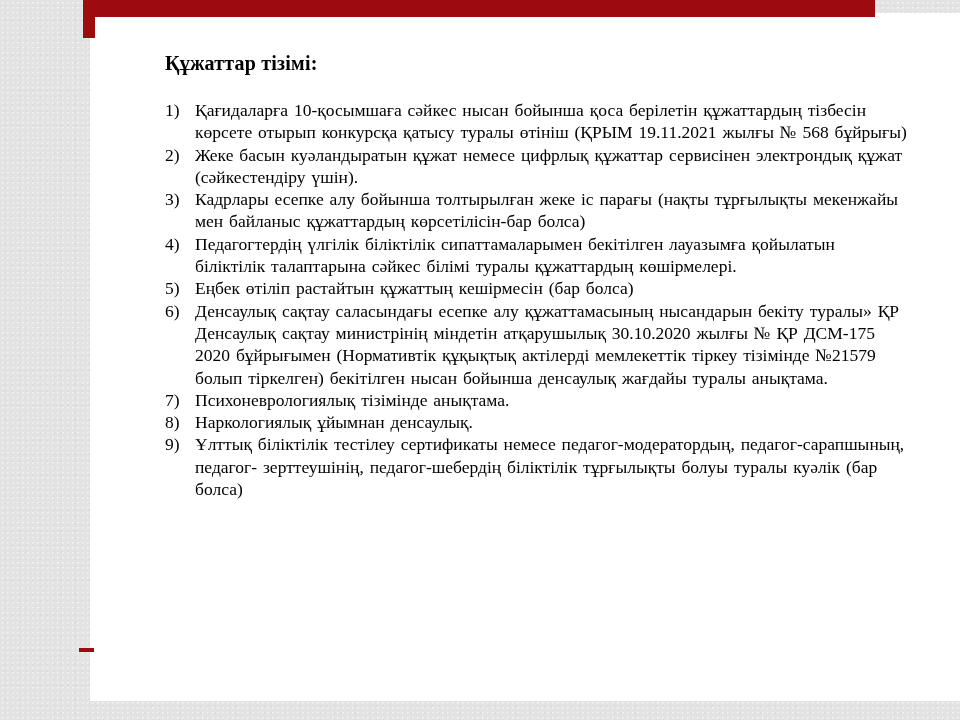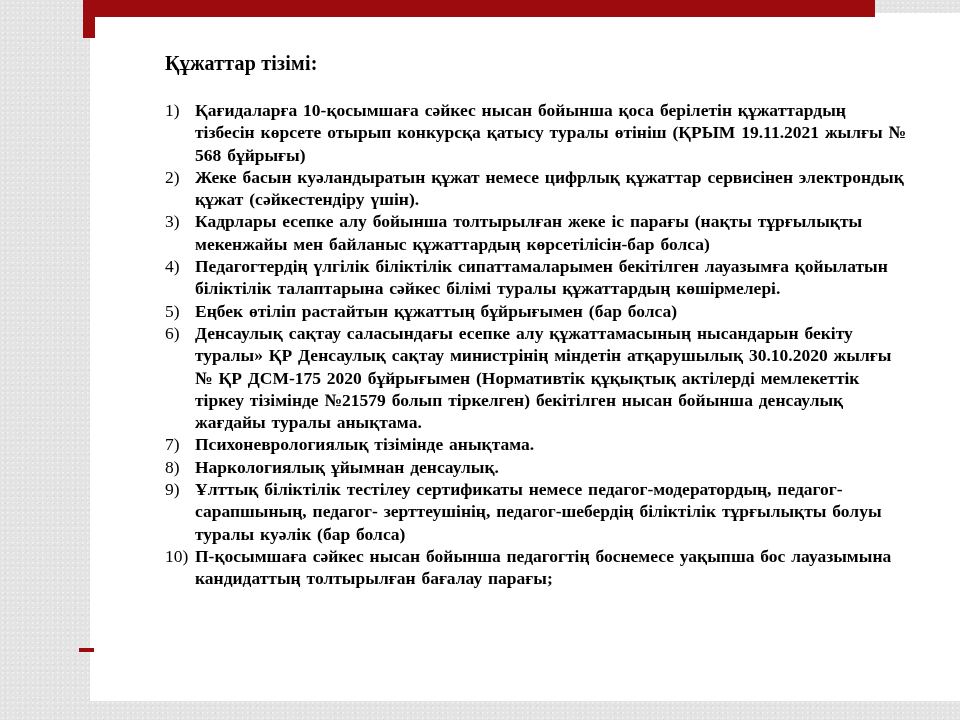--- a/index.html
+++ b/index.html
@@ -71,21 +71,20 @@
   .doc-item{
     display:flex;
     align-items:flex-start;
   }
   .doc-item .num{
     min-width:30px;
     flex:0 0 auto;
   }
   .doc-item .txt{
     flex:1 1 auto;
-    font-weight:bold;
   }
 </style>
 </head>
 <body>
 
 <div class="stage">
   <div class="paper">
     <h1 class="title">Құжаттар тізімі:</h1>
     <ol class="doc-list" id="doc-list">
   <li class="doc-item">
@@ -103,21 +102,21 @@
     <span class="txt">Кадрлары есепке алу бойынша толтырылған жеке іс парағы (нақты тұрғылықты мекенжайы мен байланыс құжаттардың көрсетілісін-бар болса)</span>
   </li>
 
   <li class="doc-item">
     <span class="num">4)</span>
     <span class="txt">Педагогтердің үлгілік біліктілік сипаттамаларымен бекітілген лауазымға қойылатын біліктілік талаптарына сәйкес білімі туралы құжаттардың көшірмелері.</span>
   </li>
 
   <li class="doc-item">
     <span class="num">5)</span>
-    <span class="txt">Еңбек өтіліп растайтын құжаттың бұйрығымен (бар болса)</span>
+    <span class="txt">Еңбек өтіліп растайтын құжаттың кешірмесін (бар болса)</span>
   </li>
 
   <li class="doc-item">
     <span class="num">6)</span>
     <span class="txt">Денсаулық сақтау саласындағы есепке алу құжаттамасының нысандарын бекіту туралы»  ҚР Денсаулық сақтау министрінің міндетін атқарушылық 30.10.2020 жылғы № ҚР  ДСМ-175 2020 бұйрығымен (Нормативтік құқықтық актілерді мемлекеттік тіркеу тізімінде №21579 болып тіркелген) бекітілген нысан бойынша денсаулық жағдайы туралы анықтама.</span>
   </li>
 
   <li class="doc-item">
     <span class="num">7)</span>
     <span class="txt">Психоневрологиялық тізімінде анықтама.</span>
@@ -126,22 +125,18 @@
   <li class="doc-item">
     <span class="num">8)</span>
     <span class="txt">Наркологиялық ұйымнан денсаулық.</span>
   </li>
 
   <li class="doc-item">
     <span class="num">9)</span>
     <span class="txt">Ұлттық біліктілік тестілеу сертификаты немесе педагог-модератордың, педагог-сарапшының, педагог- зерттеушінің, педагог-шебердің біліктілік тұрғылықты болуы туралы куәлік (бар болса)</span>
   </li>
 
-  <li class="doc-item">
-    <span class="num">10)</span>
-    <span class="txt">П-қосымшаға сәйкес нысан бойынша педагогтің боснемесе уақыпша бос лауазымына кандидаттың толтырылған бағалау парағы;</span>
-  </li>
 </ol>
   </div>
   <div class="top-bar"></div>
   <div class="left-bar"></div>
   <div class="bottom-dash"></div>
 </div>
 
 </body></html>

